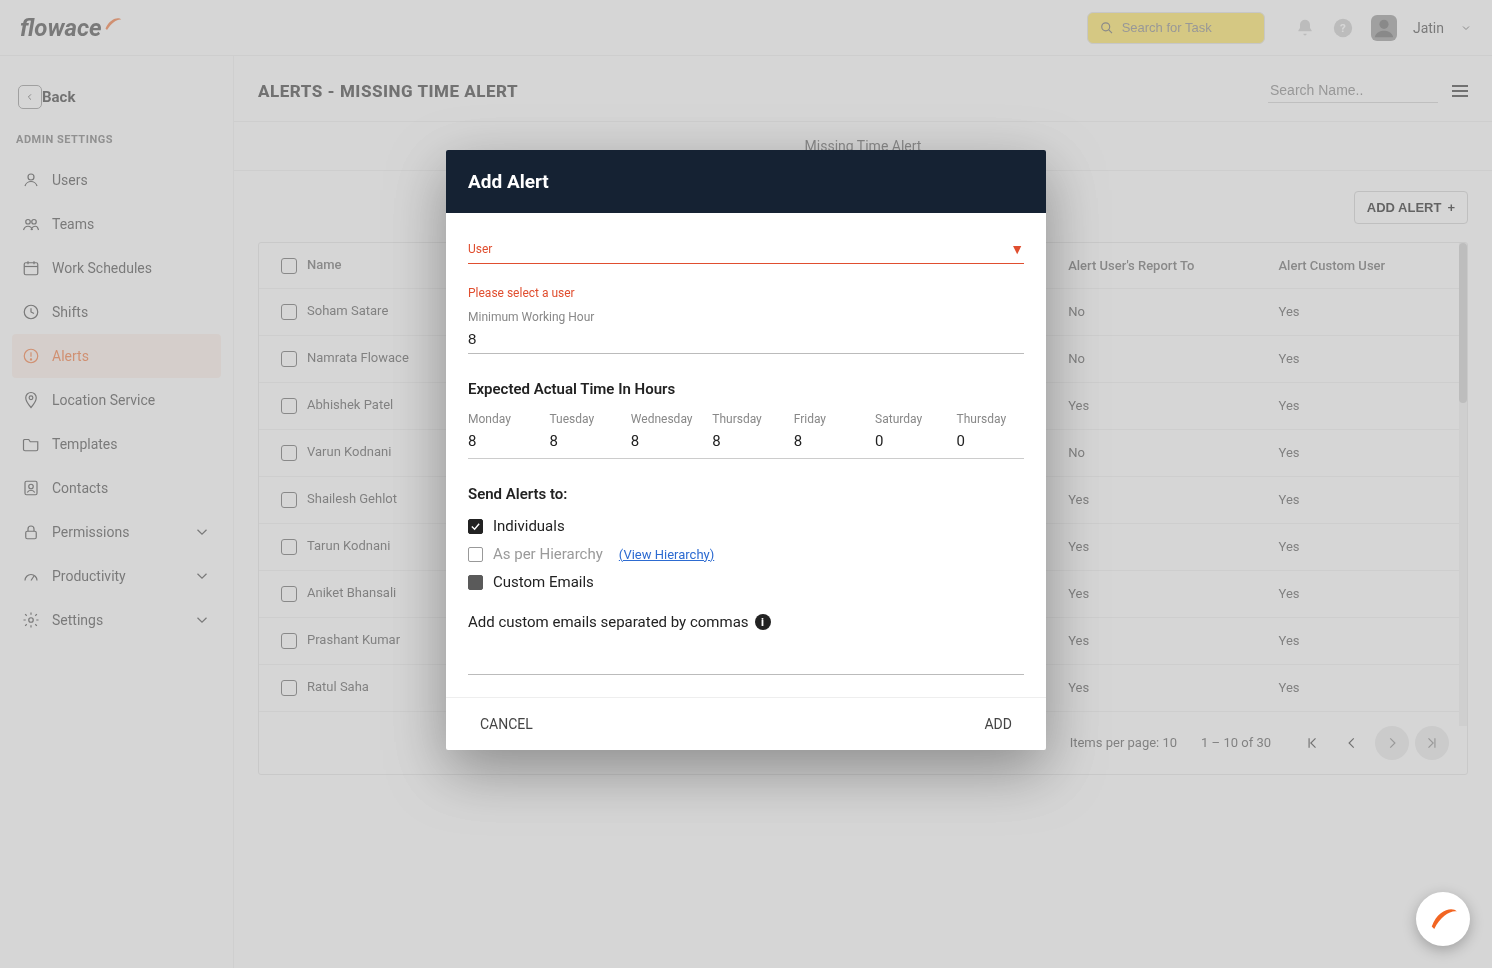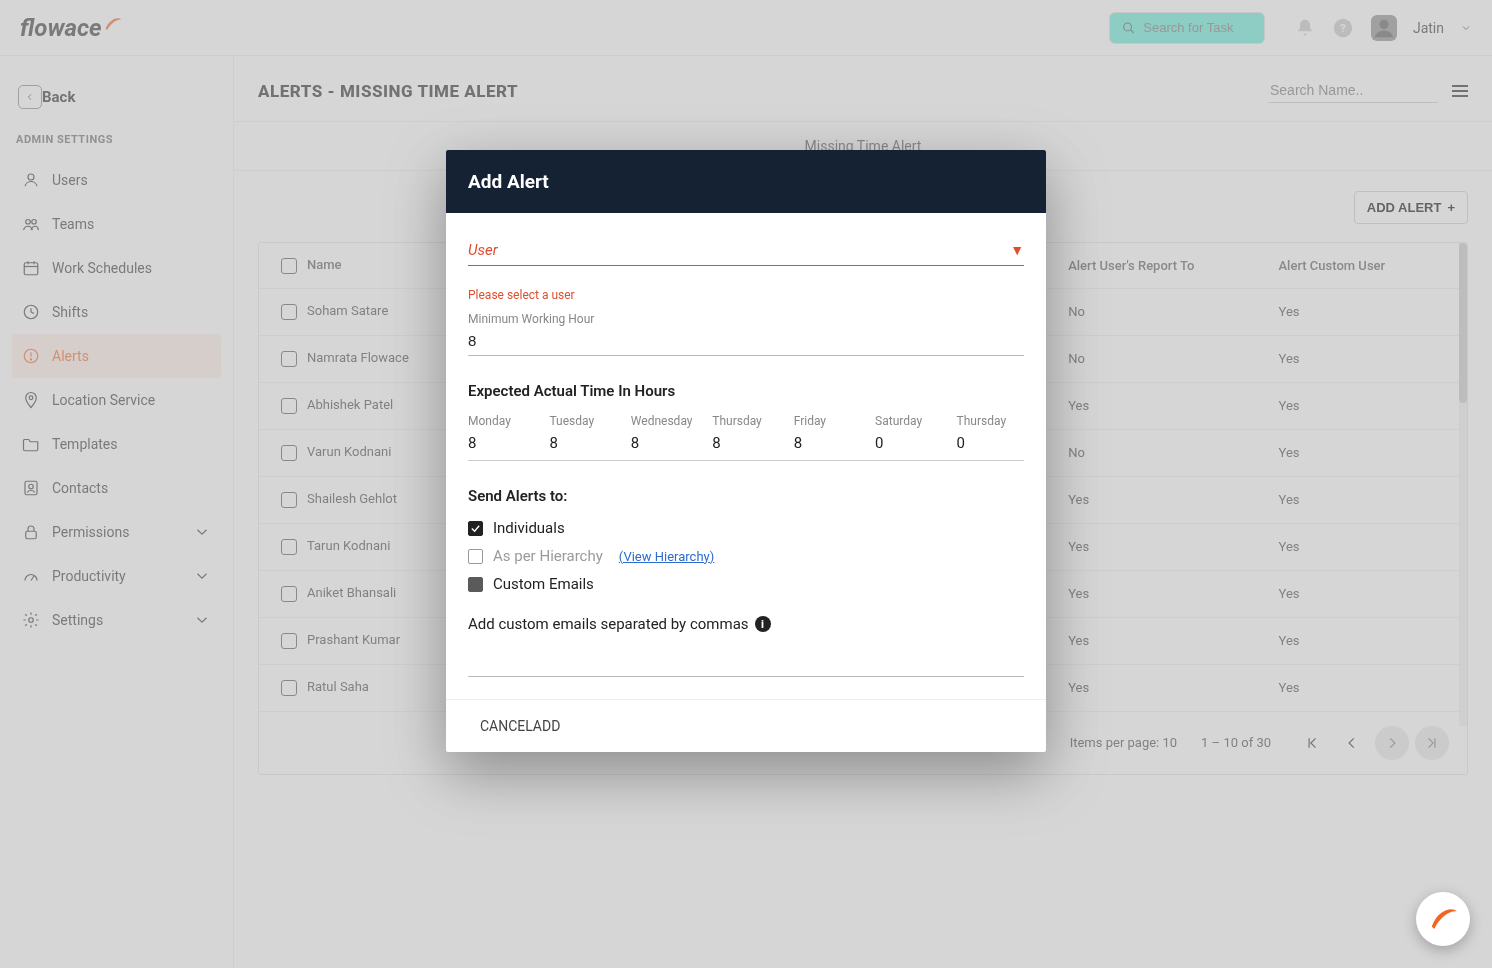--- a/index.html
+++ b/index.html
@@ -35,23 +35,23 @@
   position: relative;
   top: -8px;
 }
 .logo .swoosh svg path { fill: #f26522; }
 .spacer { flex: 1; }
 .search-box {
   display: flex; align-items: center;
   border: 1px solid #ddd;
   border-radius: 6px;
   padding: 7px 12px;
-  width: 156px;
+  width: 178px;
   color: #999;
-  background: #5eead4;
+  background: #fde047;
 }
 .search-box svg { width: 16px; height: 16px; margin-right: 8px; fill: none; stroke: #555; stroke-width: 2; }
 .search-box input {
   border: none; outline: none; width: 100%; font-size: 13px; color: #555;
   background: transparent;
 }
 .head-icons { display: flex; align-items: center; gap: 18px; margin-left: 30px; }
 .head-icon {
   width: 20px; height: 20px; color: #bbb;
   display: flex; align-items: center; justify-content: center;
@@ -178,21 +178,21 @@
   overflow: hidden;
 }
 .modal-head {
   background: #152233; color: #fff;
   padding: 20px 22px; font-size: 19px; font-weight: 700;
 }
 .modal-body { padding: 28px 22px 6px 22px; }
 .field { position: relative; margin-bottom: 10px; }
 .field.error .fl-label { color: #e04e2f; }
 .field.error .fl-line { border-bottom: 1.5px solid #e04e2f; }
-.fl-label { font-size: 15px; color: #555; font-style: italic; }
+.fl-label { font-size: 12px; color: #555; }
 .fl-line {
   display: flex; align-items: center; justify-content: space-between;
   border-bottom: 1px solid #bbb; padding: 0 0 6px 0;
 }
 .fl-line .caret { color: #e04e2f; }
 .err-msg { color: #e04e2f; font-size: 12px; margin-top: 22px; }
 .mini-label { font-size: 12px; color: #888; margin-top: 4px; }
 .field-input {
   border: none; border-bottom: 1px solid #bbb; outline: none;
   width: 100%; font-size: 15px; padding: 6px 0 6px 0; color: #222;
@@ -214,21 +214,21 @@
 .muted { color: #9a9a9a; }
 .link { color: #2d6bd1; text-decoration: underline; font-size: 13px; margin-left: 6px; }
 .info-ic {
   width: 16px; height: 16px; border-radius: 50%; background: #222; color: #fff;
   display: inline-flex; align-items: center; justify-content: center; font-size: 11px; font-weight: 800;
   margin-left: 6px;
 }
 .email-line { border-bottom: 1px solid #bbb; height: 30px; margin-top: 14px; margin-bottom: 16px;}
 .modal-foot {
   border-top: 1px solid #eee;
-  padding: 18px 34px; display: flex; justify-content: flex-start; 
+  padding: 18px 34px; display: flex; justify-content: space-between; 
   font-size: 14px; color: #444;
 }
 .modal-foot span { cursor: pointer; }
 
 .fab {
   position: fixed; right: 22px; bottom: 22px;
   width: 54px; height: 54px; border-radius: 50%;
   background: #fff; box-shadow: 0 4px 14px rgba(0,0,0,.25);
   display: flex; align-items: center; justify-content: center;
   z-index: 60;

